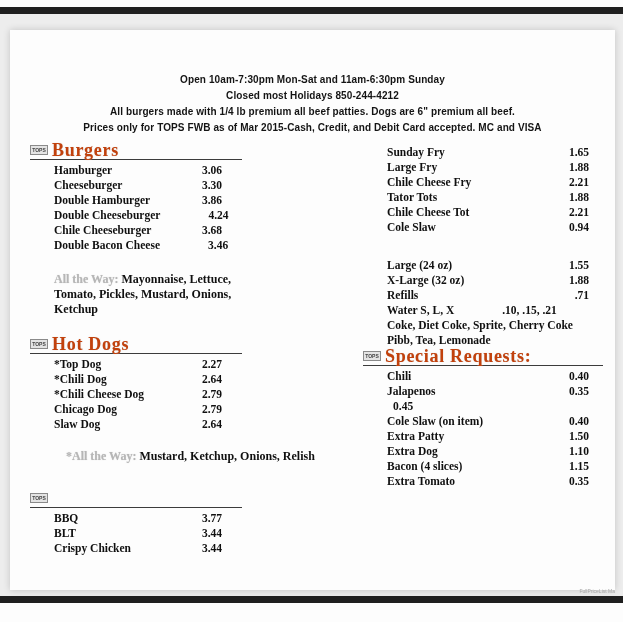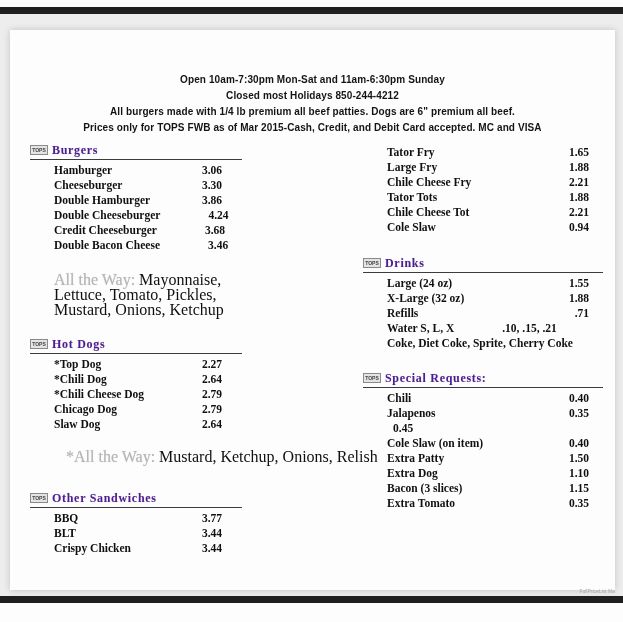--- a/index.html
+++ b/index.html
@@ -27,39 +27,39 @@
   .section-header {
     display:flex; align-items:center; gap:4px;
     border-bottom:1.5px solid #3c3c3c; padding-bottom:1px; height:16px;
   }
   .logo {
     width:18px; height:10px; background:#e4e4e4; border:1px solid #8a8a8a;
     color:#444; font-family:"Liberation Sans", sans-serif; font-size:5px; font-weight:bold;
     text-align:center; line-height:9px; flex:0 0 auto; box-sizing:border-box;
   }
   .section-title {
-    font-size:12px; font-weight:bold; color:#4c1d95; letter-spacing:0.7px;
+    font-size:18px; font-weight:bold; color:#c2410c; letter-spacing:0.7px;
     text-shadow:0 0 1px rgba(180,180,180,0.6);
   }
   .items { padding:3px 0 0 24px; }
   .col-left .items { padding-right:20px; }
   .col-right .items { padding-right:14px; }
   .item { display:flex; justify-content:space-between; font-size:11.5px; font-weight:bold; line-height:15px; color:#101010;gap:42px; }
   .item-name { white-space:nowrap; }
   .item-price { white-space:nowrap; padding-left:6px; }
   .price-offset { margin-right:36px; }
-  .note { font-size:16px; font-weight:normal; line-height:15px; }
+  .note { font-size:12px; font-weight:bold; line-height:15px; }
   .note-label { color:#b6b6b6; text-shadow:0 0 1px rgba(180,180,180,0.6); }
   .note-text { color:#101010; }
   .note-burgers { margin:19px 0 0 24px; max-width:216px; }
   .note-hotdogs { margin:17px 0 0 36px; white-space:nowrap; }
   .sec-hotdogs { margin-top:19px; }
   .sec-other { margin-top:26px; }
   .sec-drinks { margin-top:20px; }
-  .sec-special { margin-top:19px; }
+  .sec-special { }
   .footer-note {
     position:absolute; right:8px; top:588px;
     font-family:"Liberation Sans", sans-serif; font-size:5px; color:#a8a8a8;
   }
 </style>
 </head>
 <body>
 
 <div class="photo">
   <div class="backdrop"></div>
@@ -95,21 +95,21 @@
               </div>
             <div class="item">
                 <span class="item-name">Double Hamburger</span>
                 <span class="item-price">3.86</span>
               </div>
             <div class="item">
                 <span class="item-name">Double Cheeseburger</span>
                 <span class="item-price">4.24</span>
               </div>
             <div class="item">
-                <span class="item-name">Credit Cheeseburger</span>
+                <span class="item-name">Chile Cheeseburger</span>
                 <span class="item-price">3.68</span>
               </div>
             <div class="item">
                 <span class="item-name">Double Bacon Cheese</span>
                 <span class="item-price">3.46</span>
               </div>
           </div>
         </div>
 
         <div class="note note-burgers">
@@ -147,21 +147,20 @@
         </div>
 
         <div class="note note-hotdogs">
           <span class="note-label">*All the Way:</span>
           <span class="note-text">Mustard, Ketchup, Onions, Relish</span>
         </div>
 
         <div class="section sec-other">
           <div class="section-header">
             <span class="logo">TOPS</span>
-            <span class="section-title">Other Sandwiches</span>
           </div>
           <div class="items">
             <div class="item">
                 <span class="item-name">BBQ</span>
                 <span class="item-price">3.77</span>
               </div>
             <div class="item">
                 <span class="item-name">BLT</span>
                 <span class="item-price">3.44</span>
               </div>
@@ -172,21 +171,21 @@
           </div>
         </div>
 
       </div>
 
       <div class="col-right">
 
         <div class="section">
           <div class="items">
             <div class="item">
-                <span class="item-name">Tator Fry</span>
+                <span class="item-name">Sunday Fry</span>
                 <span class="item-price">1.65</span>
               </div>
             <div class="item">
                 <span class="item-name">Large Fry</span>
                 <span class="item-price">1.88</span>
               </div>
             <div class="item">
                 <span class="item-name">Chile Cheese Fry</span>
                 <span class="item-price">2.21</span>
               </div>
@@ -199,24 +198,20 @@
                 <span class="item-price">2.21</span>
               </div>
             <div class="item">
                 <span class="item-name">Cole Slaw</span>
                 <span class="item-price">0.94</span>
               </div>
           </div>
         </div>
 
         <div class="section sec-drinks">
-          <div class="section-header">
-            <span class="logo">TOPS</span>
-            <span class="section-title">Drinks</span>
-          </div>
           <div class="items">
             <div class="item">
                 <span class="item-name">Large (24 oz)</span>
                 <span class="item-price">1.55</span>
               </div>
             <div class="item">
                 <span class="item-name">X-Large (32 oz)</span>
                 <span class="item-price">1.88</span>
               </div>
             <div class="item">
@@ -225,20 +220,21 @@
               </div>
             <div class="item">
                 <span class="item-name">Water S, L, X</span>
                 <span class="item-price price-offset">.10, .15, .21</span>
               </div>
             <div class="item">
                 <span class="item-name">Coke, Diet Coke, Sprite, Cherry Coke</span>
                 <span class="item-price"></span>
               </div>
             <div class="item">
+                <span class="item-name">Pibb, Tea, Lemonade</span>
                 <span class="item-price"></span>
               </div>
           </div>
         </div>
 
         <div class="section sec-special">
           <div class="section-header">
             <span class="logo">TOPS</span>
             <span class="section-title">Special Requests:</span>
           </div>
@@ -260,21 +256,21 @@
               </div>
             <div class="item">
                 <span class="item-name">Extra Patty</span>
                 <span class="item-price">1.50</span>
               </div>
             <div class="item">
                 <span class="item-name">Extra Dog</span>
                 <span class="item-price">1.10</span>
               </div>
             <div class="item">
-                <span class="item-name">Bacon (3 slices)</span>
+                <span class="item-name">Bacon (4 slices)</span>
                 <span class="item-price">1.15</span>
               </div>
             <div class="item">
                 <span class="item-name">Extra Tomato</span>
                 <span class="item-price">0.35</span>
               </div>
           </div>
         </div>
 
       </div>

